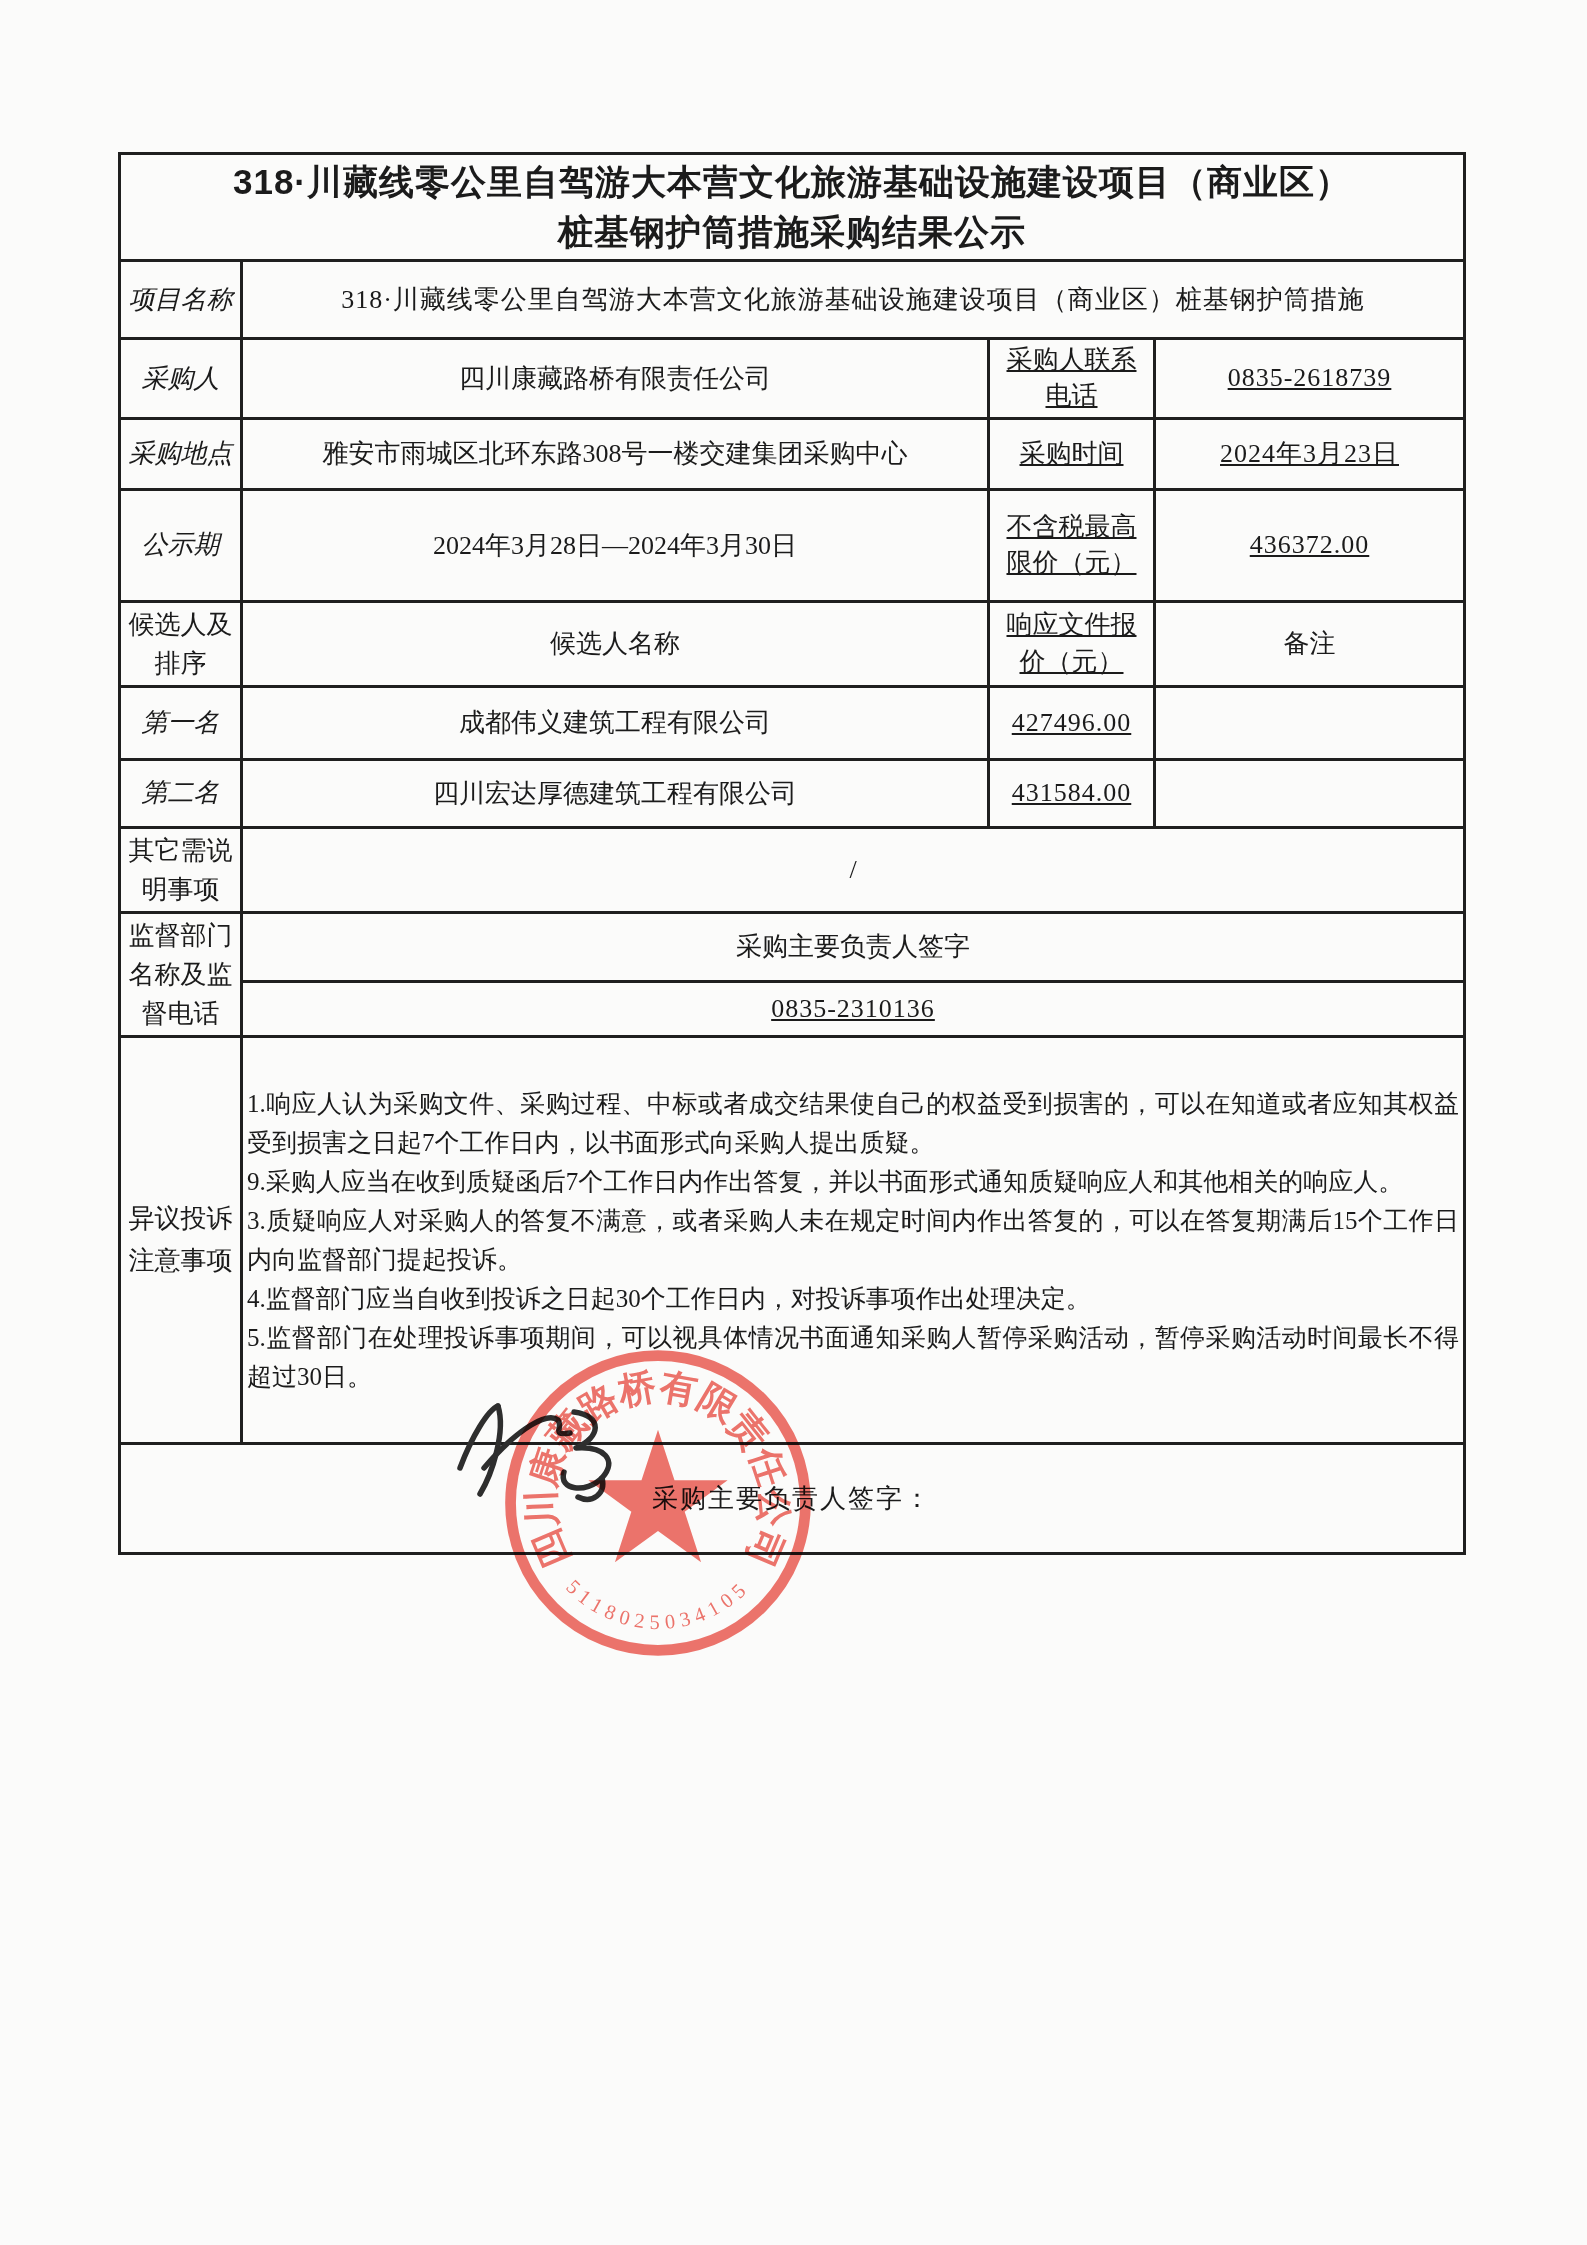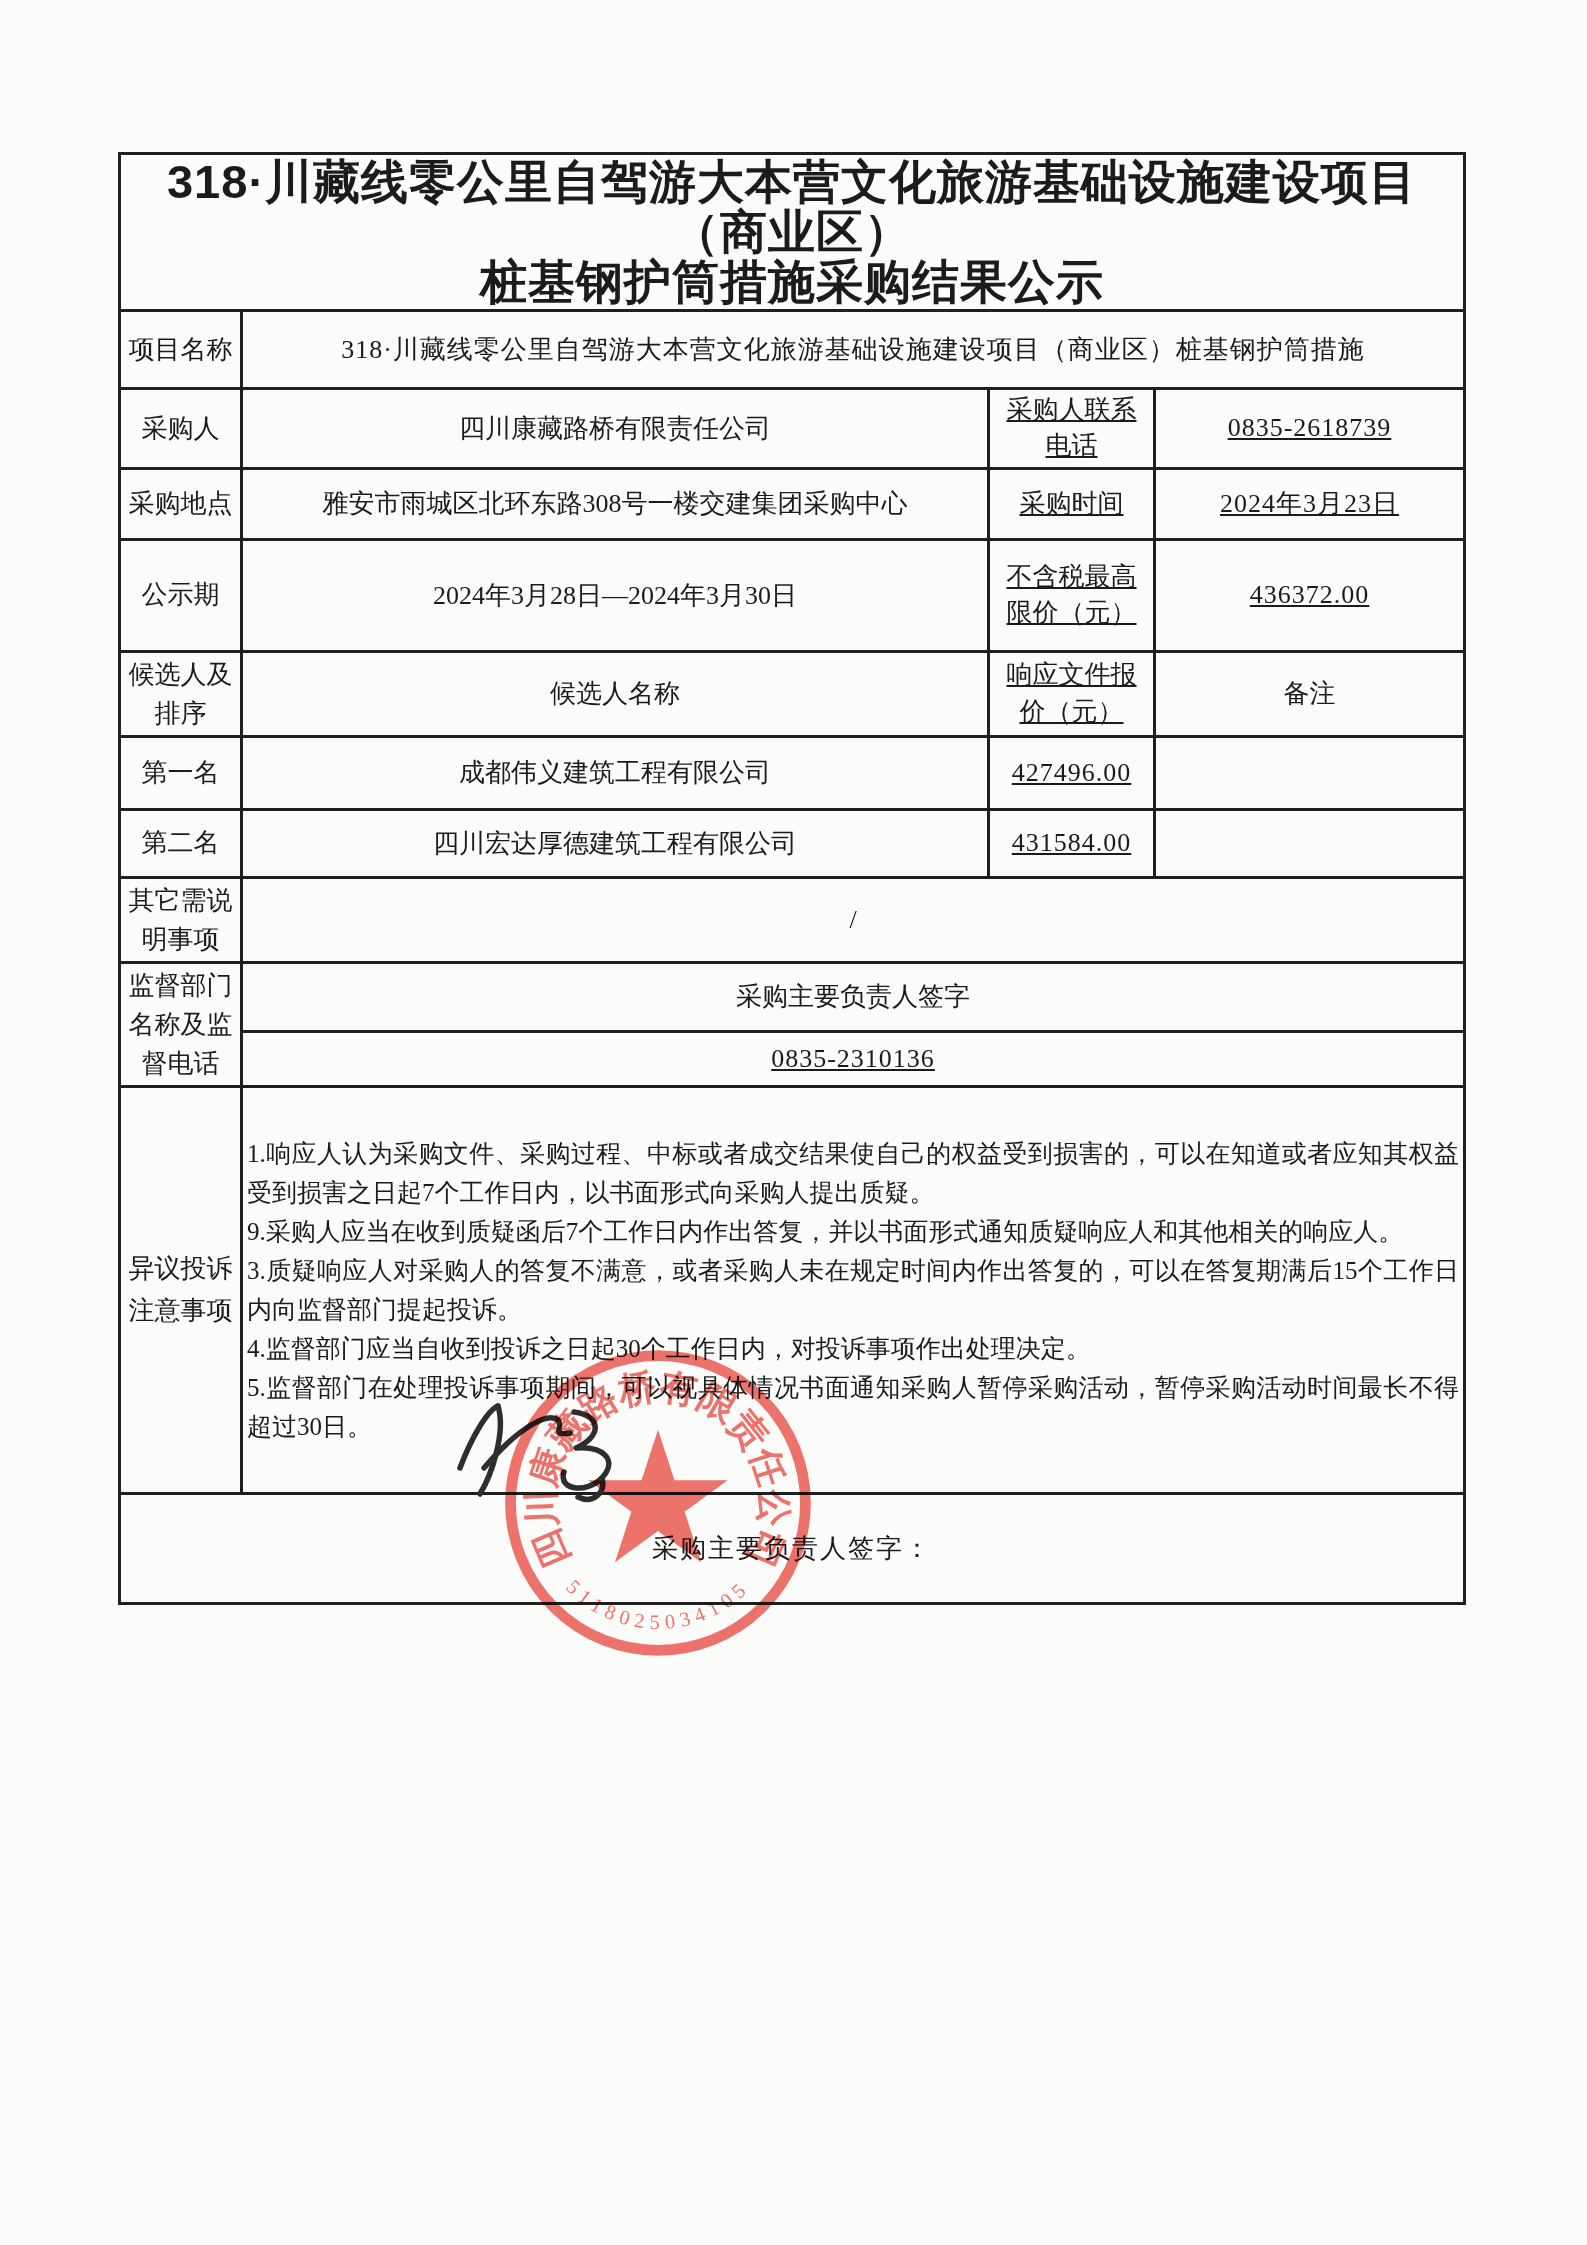--- a/index.html
+++ b/index.html
@@ -13,22 +13,22 @@
     position:absolute; left:118px; top:152px;
     width:1345px; border-collapse:collapse; table-layout:fixed;
   }
   table.doc td {
     border:3px solid #1f1f1f; vertical-align:middle;
     text-align:center; font-size:26px; color:#1b1b1b;
     overflow:hidden; padding:2px 4px;
   }
   td.title-cell { padding:8px 10px 10px; }
   .title-line { font-family:"Liberation Sans","DejaVu Sans",sans-serif;
-    font-weight:bold; font-size:47px; line-height:50px; letter-spacing:1px; }
-  td.lbl { font-size:24px; padding:2px 6px; line-height:1.45; }
+    font-weight:bold; font-size:35px; line-height:50px; letter-spacing:1px; }
+  td.lbl { font-size:24px; padding:2px 6px; line-height:1.45;font-style:italic; }
   td.lbl-wrap { font-size:24px; padding:2px 12px; line-height:1.5; word-break:break-all; }
   td.project-val { font-size:30px; letter-spacing:1px; padding:2px 8px; }
   td.small-hdr { font-size:25px; line-height:1.4; word-break:break-all; padding:2px 2px;text-decoration:underline; }
   td.num { font-size:26px; letter-spacing:1px;text-decoration:underline; }
   td.objection-lbl { font-size:27px; line-height:1.6; word-break:break-all; padding:2px 10px; }
   td.objection-body { text-align:left; padding:14px 16px 14px 14px;margin-left:43px; }
   td.objection-body p { font-size:25px; line-height:39px; text-align:justify; }
   td.sign-row { text-align:left; padding-left:16px; font-size:27px; letter-spacing:2px; }
   .overlay { position:absolute; pointer-events:none; }
   #stamp { left:492px; top:1337px; mix-blend-mode:multiply; opacity:.88; }

